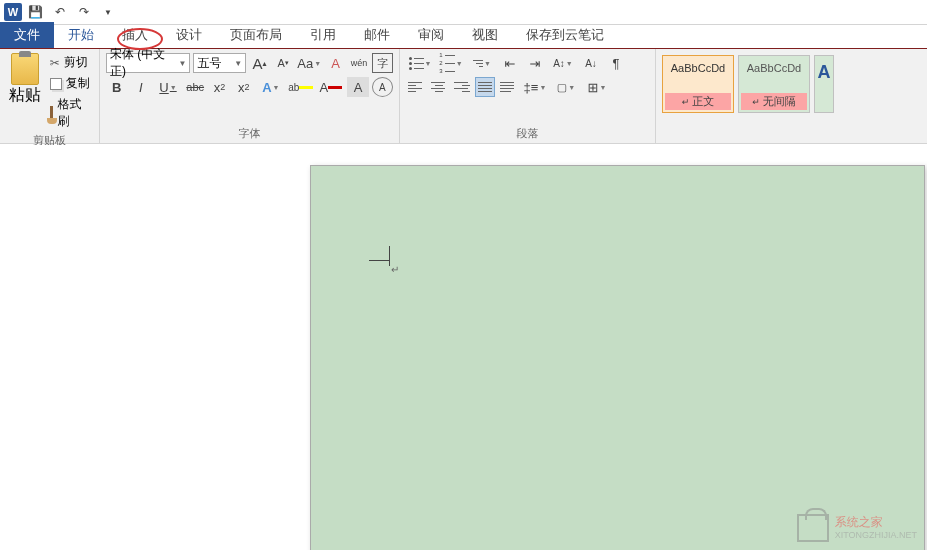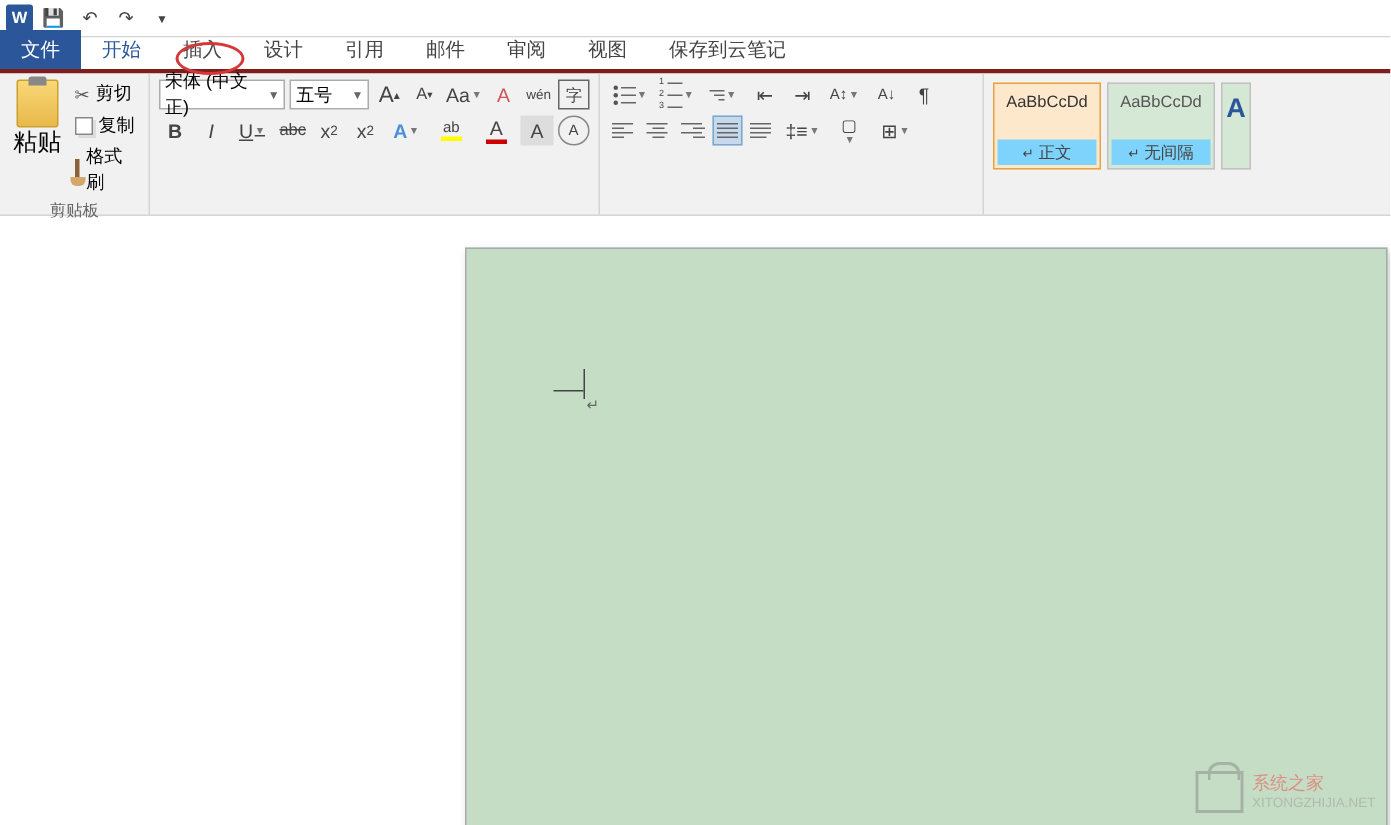--- a/index.html
+++ b/index.html
@@ -6,21 +6,21 @@
 body { width: 927px; height: 550px; background: #fff; overflow: hidden; position: relative; }
 
 .titlebar { height: 25px; background: #fff; display: flex; align-items: center; padding: 0 4px; border-bottom: 1px solid #d4d4d4; }
 .word-icon { width: 18px; height: 18px; background: #2b579a; color: #fff; font-size: 11px; font-weight: bold; display: flex; align-items: center; justify-content: center; border-radius: 2px; }
 .qat { display: flex; gap: 8px; margin-left: 6px; align-items: center; }
 .qat-btn { width: 16px; height: 16px; display: flex; align-items: center; justify-content: center; font-size: 12px; color: #444; cursor: pointer; }
 .save-icon { color: #2b579a; }
 .title-text { position: absolute; left: 50%; transform: translateX(-50%); font-size: 12px; color: #666; }
 .title-text-center { margin-left: 280px; }
 
-.tabs { height: 24px; background: #fff; display: flex; align-items: flex-end; border-bottom: 3px solid #7f1d1d; }
+.tabs { height: 24px; background: #fff; display: flex; align-items: flex-end; border-bottom: 1px solid #7f1d1d; }
 .tab { padding: 4px 14px; font-size: 13px; color: #444; cursor: pointer; position: relative; }
 .tab-file { background: #2b579a; color: #fff; }
 .tab-active { color: #2b579a; }
 .tab-highlight { position: relative; }
 .highlight-oval { position: absolute; left: 117px; top: 28px; width: 46px; height: 22px; border: 2px solid #d63838; border-radius: 50%; pointer-events: none; z-index: 10; }
 
 .ribbon { height: 95px; background: #f1f1f1; display: flex; border-bottom: 1px solid #d4d4d4; }
 .group { border-right: 1px solid #d4d4d4; padding: 4px 6px 2px 6px; display: flex; flex-direction: column; }
 .group-label { font-size: 11px; color: #666; text-align: center; margin-top: auto; padding-top: 2px; }
 
@@ -42,36 +42,36 @@
 .font-name { width: 90px; }
 .font-size { width: 56px; }
 .combo-arrow { font-size: 8px; margin-left: auto; color: #666; }
 .rb-btn { width: 22px; height: 20px; display: flex; align-items: center; justify-content: center; font-size: 13px; cursor: pointer; color: #444; }
 .rb-btn-wide { width: 28px; }
 .sup { font-size: 9px; vertical-align: super; }
 .sub2 { font-size: 9px; vertical-align: sub; }
 .dropdown { font-size: 7px; color: #777; margin-left: 1px; }
 .color-box { width: 14px; height: 3px; background: #c00; }
 .color-box-yellow { background: #ff0; }
-.font-color { display: flex; flex-direction: column; align-items: center; }
+.font-color { display: flex; flex-direction: row; align-items: center; }
 
 .para-group { width: 256px; }
 .align-btn { width: 20px; height: 20px; display: flex; flex-direction: column; justify-content: center; gap: 2px; cursor: pointer; padding: 2px; }
 .align-btn.active { background: #c5d8ec; border: 1px solid #7ba7d0; }
 .line { height: 1px; background: #666; }
 .l-full { width: 14px; } .l-short { width: 8px; } .l-med { width: 11px; }
 .l-center-s { width: 8px; margin: 0 auto; }
 .l-right-s { width: 8px; margin-left: auto; }
 
 .styles-group { flex: 1; display: flex; gap: 4px; padding: 6px; align-items: flex-start; }
 .style-item { width: 72px; height: 58px; border: 1px solid #c0c0c0; background: #d5e8d5; display: flex; flex-direction: column; align-items: center; justify-content: space-between; padding: 6px 2px 2px 2px; cursor: pointer; }
 .style-item.selected { border: 1px solid #e8a23f; background: #fde8cc; }
 .style-item.selected .style-preview { color: #333; }
 .style-preview { font-size: 11px; color: #555; }
-.style-name { font-size: 11px; color: #444; background: #7dd3fc; width: 100%; text-align: center; padding: 1px 0; }
+.style-name { font-size: 11px; color: #444; background: #fca5a5; width: 100%; text-align: center; padding: 1px 0; }
 .style-big .style-preview { font-size: 18px; font-weight: bold; color: #2b579a; }
 
 .document-area { position: absolute; top: 145px; left: 0; right: 0; bottom: 0; background: #fff; overflow: hidden; }
 .page { position: absolute; left: 310px; top: 20px; width: 615px; height: 400px; background: #c5ddc5; border: 1px solid #aaa; box-shadow: 2px 2px 6px rgba(0,0,0,0.2); }
 .cursor-mark { position: absolute; left: 78px; top: 80px; }
 .cursor-mark .v { width: 1px; height: 20px; background: #444; }
 .cursor-mark .h { width: 20px; height: 1px; background: #444; position: absolute; top: 14px; left: -20px; }
 .cursor-mark .caret { font-size: 10px; color: #666; position: absolute; top: 18px; left: 2px; }
 
 .watermark { position: absolute; right: 10px; bottom: 8px; display: flex; align-items: center; gap: 6px; opacity: 0.5; }
@@ -98,20 +98,21 @@
   </div>
 </div>
 
 <div class="highlight-oval"></div>
 
 <div class="tabs">
   <div class="tab tab-file">文件</div>
   <div class="tab tab-active">开始</div>
   <div class="tab tab-highlight">插入</div>
   <div class="tab">设计</div>
+  <div class="tab">页面布局</div>
   <div class="tab">引用</div>
   <div class="tab">邮件</div>
   <div class="tab">审阅</div>
   <div class="tab">视图</div>
   <div class="tab">保存到云笔记</div>
 </div>
 
 <div class="ribbon">
   <div class="group clipboard">
     <div class="clip-main">
@@ -187,20 +188,21 @@
           <span style="font-size:10px;">ab</span>
           <div class="color-box color-box-yellow"></div>
         </div>
       <div class="rb-btn rb-btn-wide font-color">
           <span>A</span>
           <div class="color-box"></div>
         </div>
       <div class="rb-btn" style="background:#ddd;">A</div>
       <div class="rb-btn" style="border:1px solid #888;border-radius:50%;font-size:10px;">A</div>
     </div>
+    <div class="group-label">字体</div>
   </div>
 
   <div class="group para-group">
     <div class="font-row">
       <div class="rb-btn rb-btn-wide">
           <div class="bullet-icon">
             <span>
               <div class="dot"></div>
               <div class="bline"></div>
             </span>
@@ -274,20 +276,21 @@
           <div class="line l-full"></div>
           <div class="line l-med"></div>
         </div>
       <div class="rb-btn rb-btn-wide">‡≡<span class="dropdown">▼</span></div>
       <div class="rb-btn rb-btn-wide font-color">
           <span style="font-size:11px;">▢</span>
           <span class="dropdown">▼</span>
         </div>
       <div class="rb-btn rb-btn-wide">⊞<span class="dropdown">▼</span></div>
     </div>
+    <div class="group-label">段落</div>
   </div>
 
   <div class="styles-group">
     <div class="style-item selected">
       <div class="style-preview">AaBbCcDd</div>
       <div class="style-name"><span style="font-size:9px;">↵</span> <span>正文</span></div>
     </div>
     <div class="style-item">
       <div class="style-preview">AaBbCcDd</div>
       <div class="style-name"><span style="font-size:9px;">↵</span> <span>无间隔</span></div>

